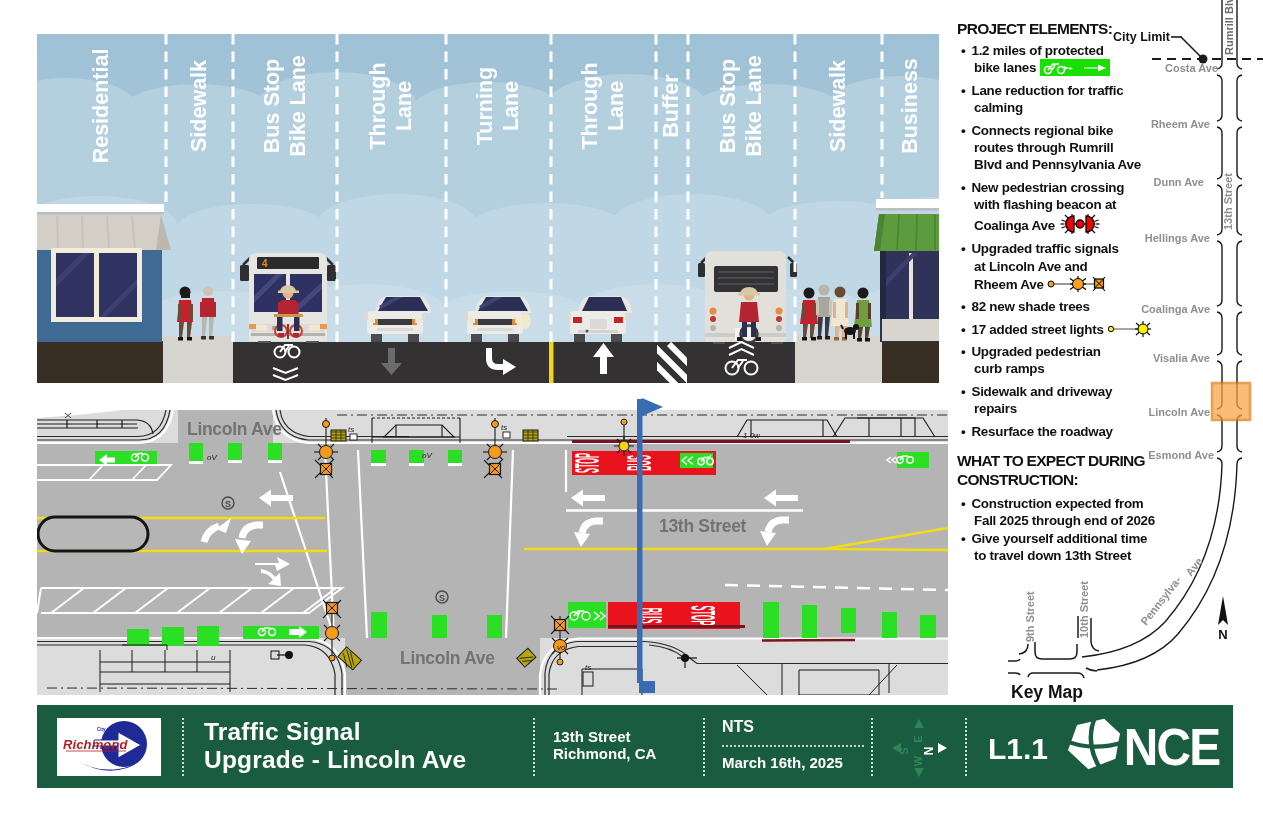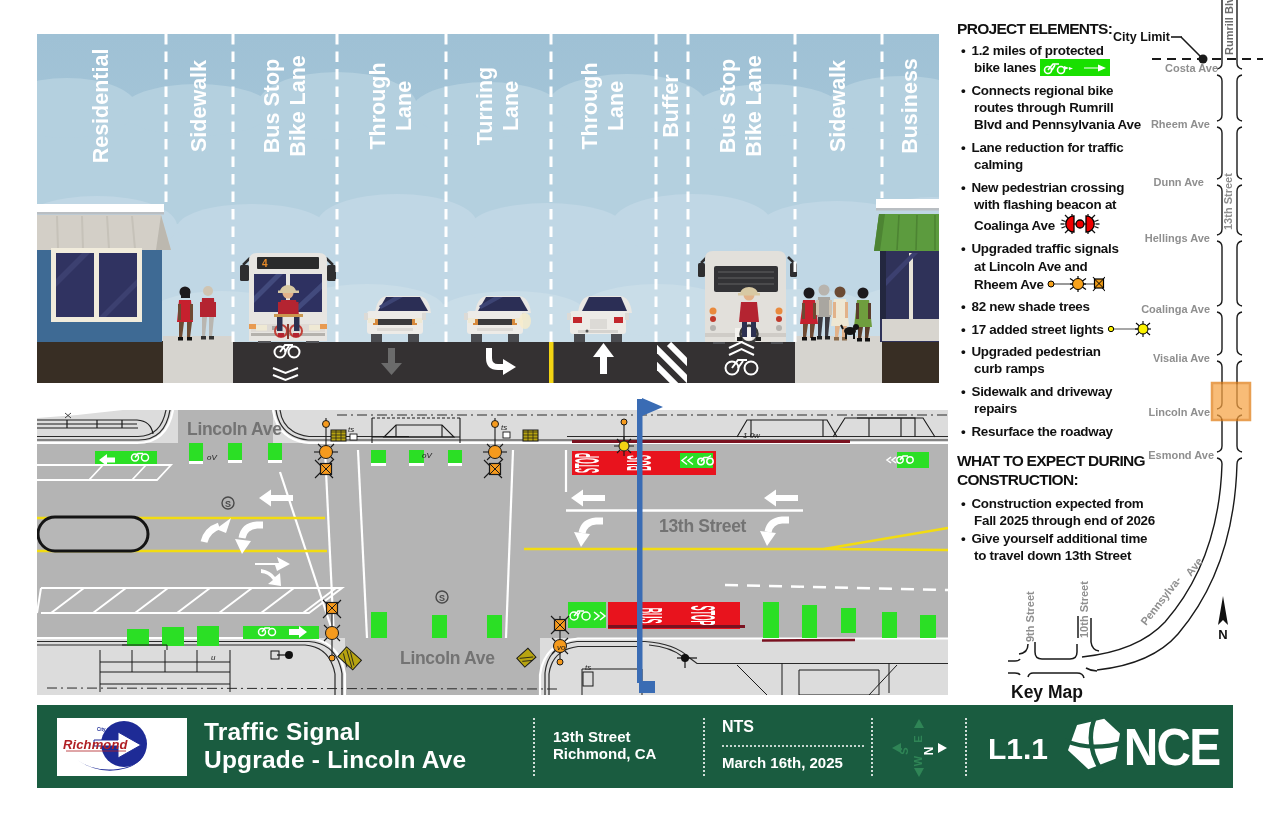--- a/index.html
+++ b/index.html
@@ -673,22 +673,22 @@
 <li>1.2 miles of protected<br>bike lanes <svg width="70" height="17" viewBox="0 0 70 17" style="vertical-align:-4px">
             <rect width="70" height="17" fill="#19e000"></rect>
             <g stroke="#fff" stroke-width="1.6" fill="none">
               <circle cx="8" cy="11" r="3.5"></circle>
               <circle cx="21" cy="11" r="3.5"></circle>
               <path d="M8,11 L13,5 L19,5 M12,11 L15,6"></path>
             </g>
             <path d="M24,7 l5,2 -5,2 z M29,8 l4,1.5 -4,1.5 z" fill="#fff"></path>
             <path d="M44,8.5 h14 v-3 l8,3.5 -8,3.5 v-3 h-14 z" fill="#fff"></path>
           </svg></li>
+<li>Lane reduction for traffic<br>calming</li>
 <li>Connects regional bike<br>routes through Rumrill<br>Blvd and Pennsylvania Ave</li>
-<li>Lane reduction for traffic<br>calming</li>
 <li>New pedestrian crossing<br>with flashing beacon at<br>Coalinga Ave <svg width="44" height="22" viewBox="0 0 44 22" style="vertical-align:-5px">
             <line x1="12" y1="11" x2="32" y2="11" stroke="#555" stroke-width="1.6"></line>
             <g stroke="#111" stroke-width="1.3">
               <line x1="7" y1="2" x2="10" y2="5"></line>
               <line x1="3.5" y1="7" x2="7.5" y2="8.5"></line>
               <line x1="2.5" y1="11" x2="6.5" y2="11"></line>
               <line x1="3.5" y1="15" x2="7.5" y2="13.5"></line>
               <line x1="7" y1="20" x2="10" y2="17"></line>
               <line x1="37" y1="2" x2="34" y2="5"></line>
               <line x1="40.5" y1="7" x2="36.5" y2="8.5"></line>
@@ -805,21 +805,21 @@
 <path d="M91,618 v24 q1,8 8,9"></path>
 <path d="M86,668 q5,3 11,3"></path>
 </g>
 
 <polygon points="223,596 218,625 223,620 228,625" fill="#111"></polygon>
 <text x="223" y="639" font-size="13" font-weight="bold" fill="#111" text-anchor="middle">N</text>
 <text x="11" y="698" font-size="17.5" font-weight="bold" fill="#111">Key Map</text>
 </svg>
 
 <div id="tbar" class="abs" style="left:37px;top:705px;width:1196px;height:83px;background:#1a5c40;color:#fff;will-change:transform;">
-<div class="abs" style="left:20px;top:13px;width:130px;height:58px;background:#fff;">
+<div class="abs" style="left:20px;top:13px;width:104px;height:58px;background:#fff;">
 <svg width="107" height="58" viewBox="0 0 107 58">
 <circle cx="67" cy="26" r="23" fill="#1e2b96"></circle>
 <path d="M20,42 q24,16 50,8 q17,-6 19,-20 q-4,18 -28,21 q-24,3 -41,-9 z" fill="#1e2b96"></path>
 <polygon points="37,22 61,22 61,14 84,27 61,40 61,28 37,28" fill="#fff" stroke="#1e2b96" stroke-width="1"></polygon>
 <text x="40" y="13" font-size="4.5" fill="#1e2b96" font-weight="bold">City of</text>
 <text x="6" y="31" font-size="13" font-weight="bold" font-style="italic" fill="#b01f24" letter-spacing="-0.4" textLength="64">Richmond</text>
 <path d="M9,33 h60" stroke="#b01f24" stroke-width="0.8"></path>
 </svg>
 </div>
 <div class="abs" style="left:145px;top:13px;height:58px;border-left:2px dotted rgba(255,255,255,0.8);"></div>

